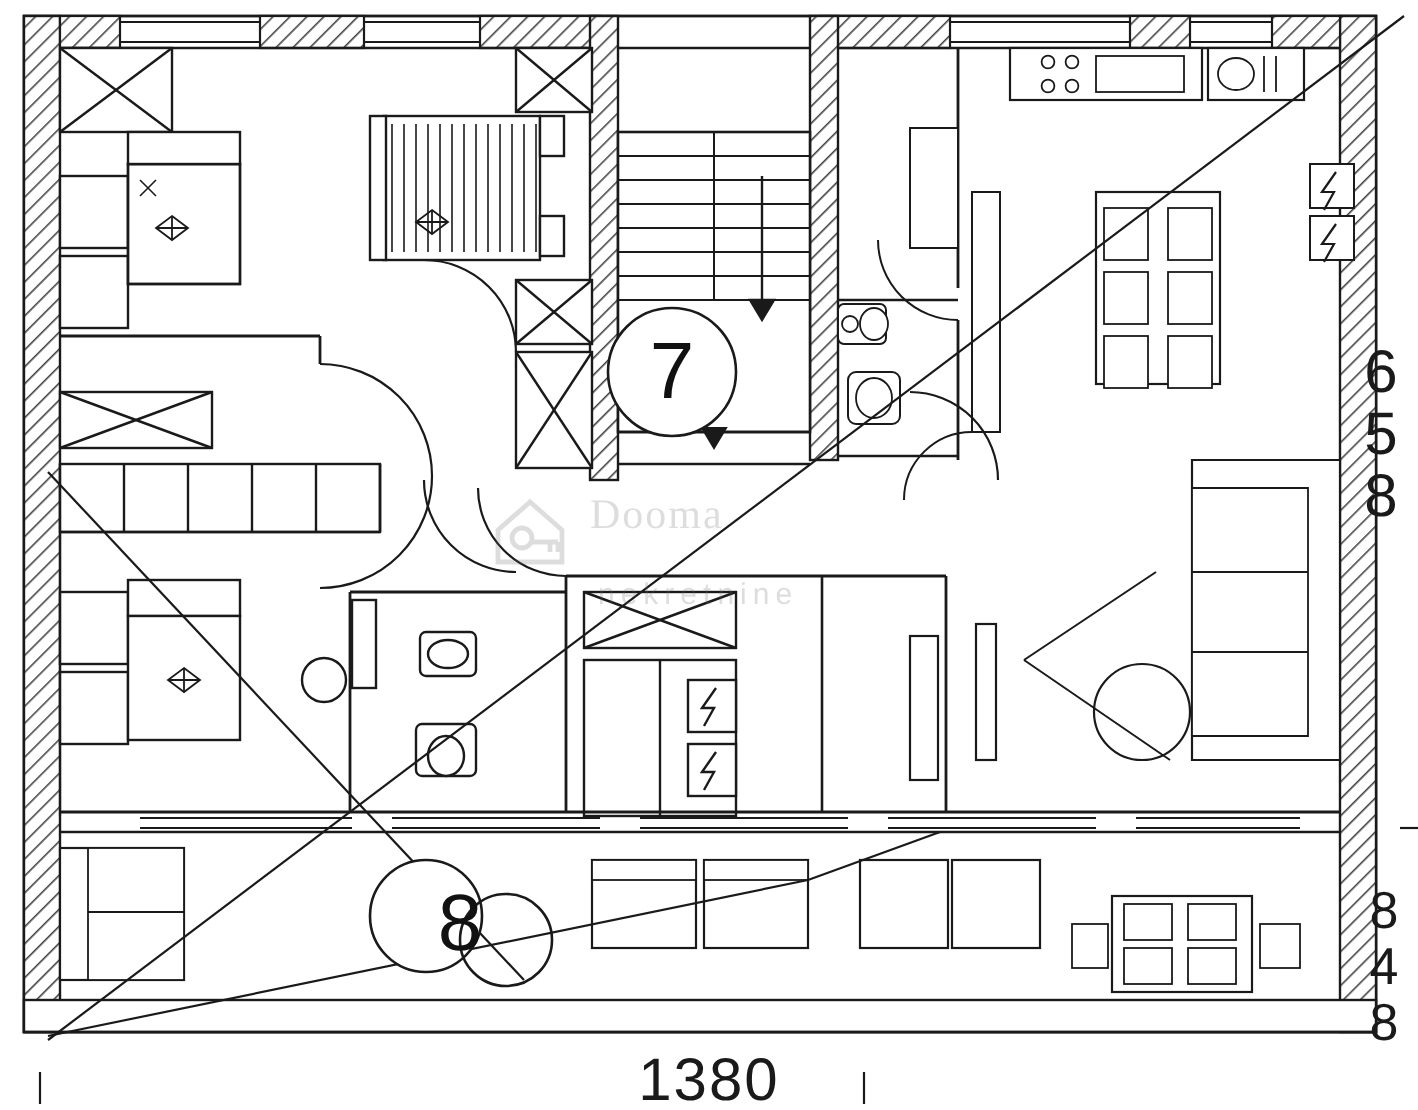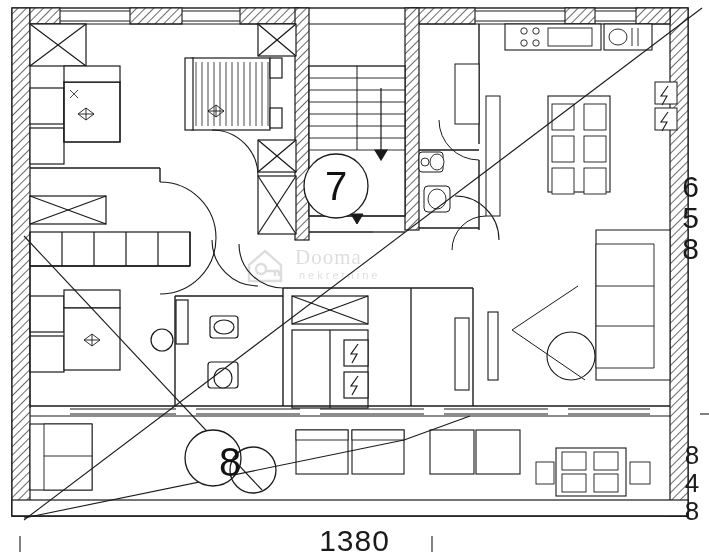--- a/index.html
+++ b/index.html
@@ -12,21 +12,21 @@
              writing-mode:vertical-rl;text-orientation:upright;letter-spacing:-2px;}
   #dim-right2{right:2px;top:440px;width:26px;font-size:26px;color:#1a1a1a;
              writing-mode:vertical-rl;text-orientation:upright;letter-spacing:-2px;}
   #room7{position:absolute;left:306px;top:156px;width:60px;height:60px;
          font-size:40px;line-height:60px;text-align:center;color:#111;}
   #room8{position:absolute;left:200px;top:432px;width:60px;height:60px;
          font-size:40px;line-height:60px;text-align:center;color:#111;}
   #watermark{position:absolute;left:243px;top:243px;width:220px;height:46px;
              opacity:.22;color:#6a6a6a;}
   #wm-text{position:absolute;left:52px;top:2px;font-size:21px;font-family:"Liberation Serif",serif;letter-spacing:1px;}
-  #wm-sub{position:absolute;left:56px;top:26px;font-size:11px;letter-spacing:3px;}
+  #wm-sub{position:absolute;left:56px;top:46px;font-size:15px;letter-spacing:3px;}
   #wm-logo{position:absolute;left:2px;top:2px;width:44px;height:40px;}
 </style>
 </head>
 <body>
 
 <div id="plan">
 
   <svg class="layer" viewBox="0 0 709 555" shape-rendering="geometricPrecision">
     <defs>
       <pattern id="hatch" width="6" height="6" patternUnits="userSpaceOnUse" patternTransform="rotate(45)">

